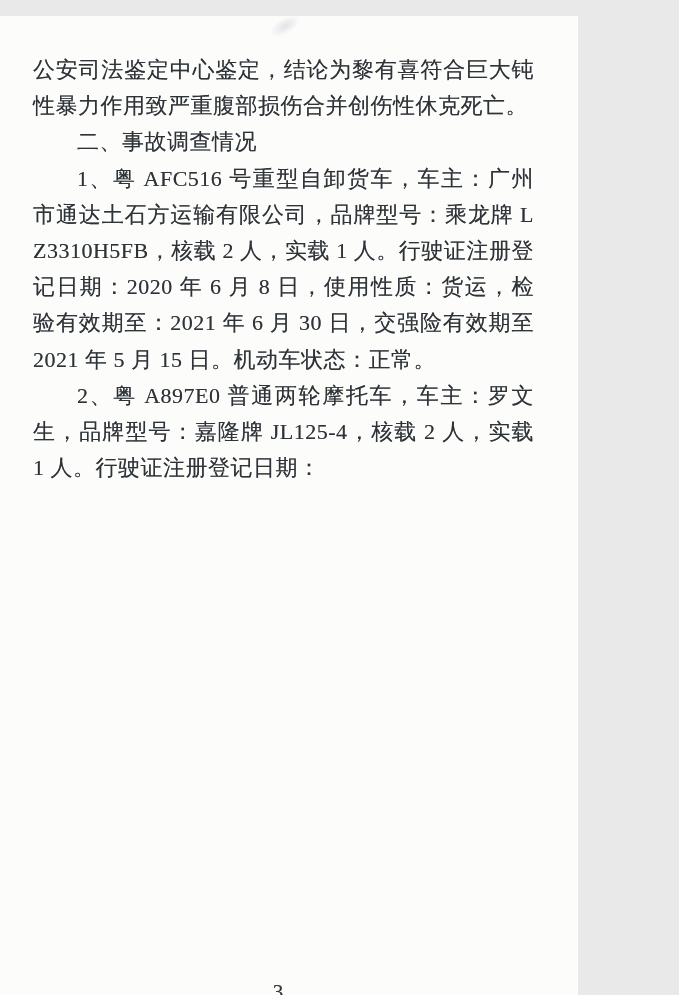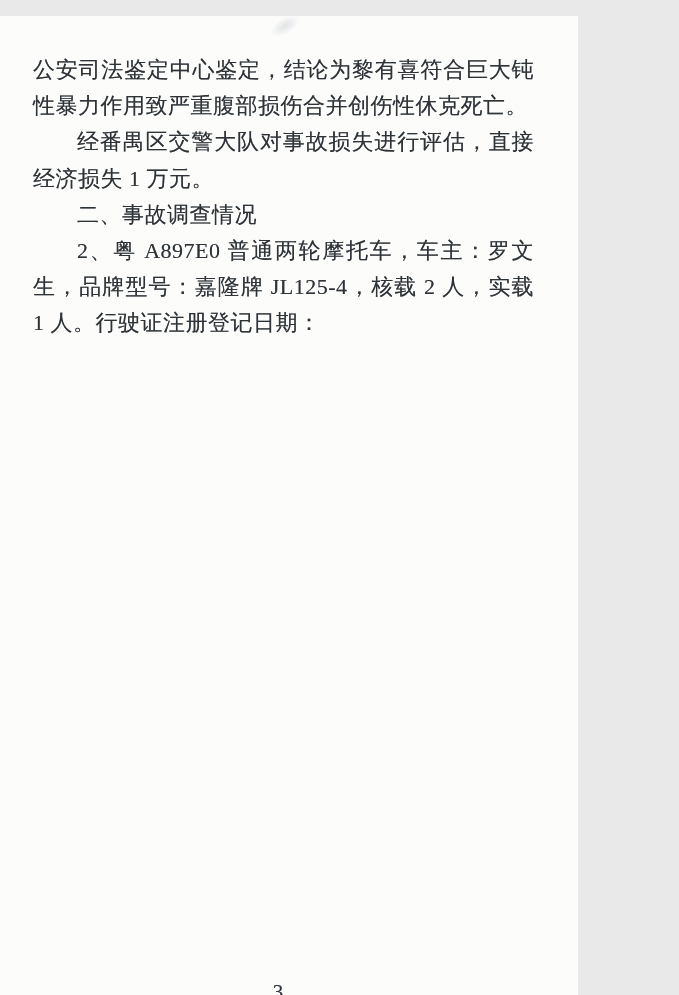--- a/index.html
+++ b/index.html
@@ -66,19 +66,19 @@
 </head>
 <body>
 
 <div class="sheet">
 
   <span class="artifact top"></span>
   <span class="artifact right"></span>
 
   <div class="text-col">
     <p>公安司法鉴定中心鉴定，结论为黎有喜符合巨大钝性暴力作用致严重腹部损伤合并创伤性休克死亡。</p>
-    <p class="indent">经番禺区交警大队对事故损失进行评估，直接经济损失 1 万元。</p>
     <p class="indent h-hei">二、事故调查情况</p>
+    <p class="indent">1、粤 AFC516 号重型自卸货车，车主：广州市通达土石方运输有限公司，品牌型号：乘龙牌 LZ3310H5FB，核载 2 人，实载 1 人。行驶证注册登记日期：2020 年 6 月 8 日，使用性质：货运，检验有效期至：2021 年 6 月 30 日，交强险有效期至 2021 年 5 月 15 日。机动车状态：正常。</p>
     <p class="indent">2、粤 A897E0 普通两轮摩托车，车主：罗文生，品牌型号：嘉隆牌 JL125-4，核载 2 人，实载 1 人。行驶证注册登记日期：</p>
   </div>
 
   <div class="pagenum">3</div>
 </div>
 
 </body></html>

